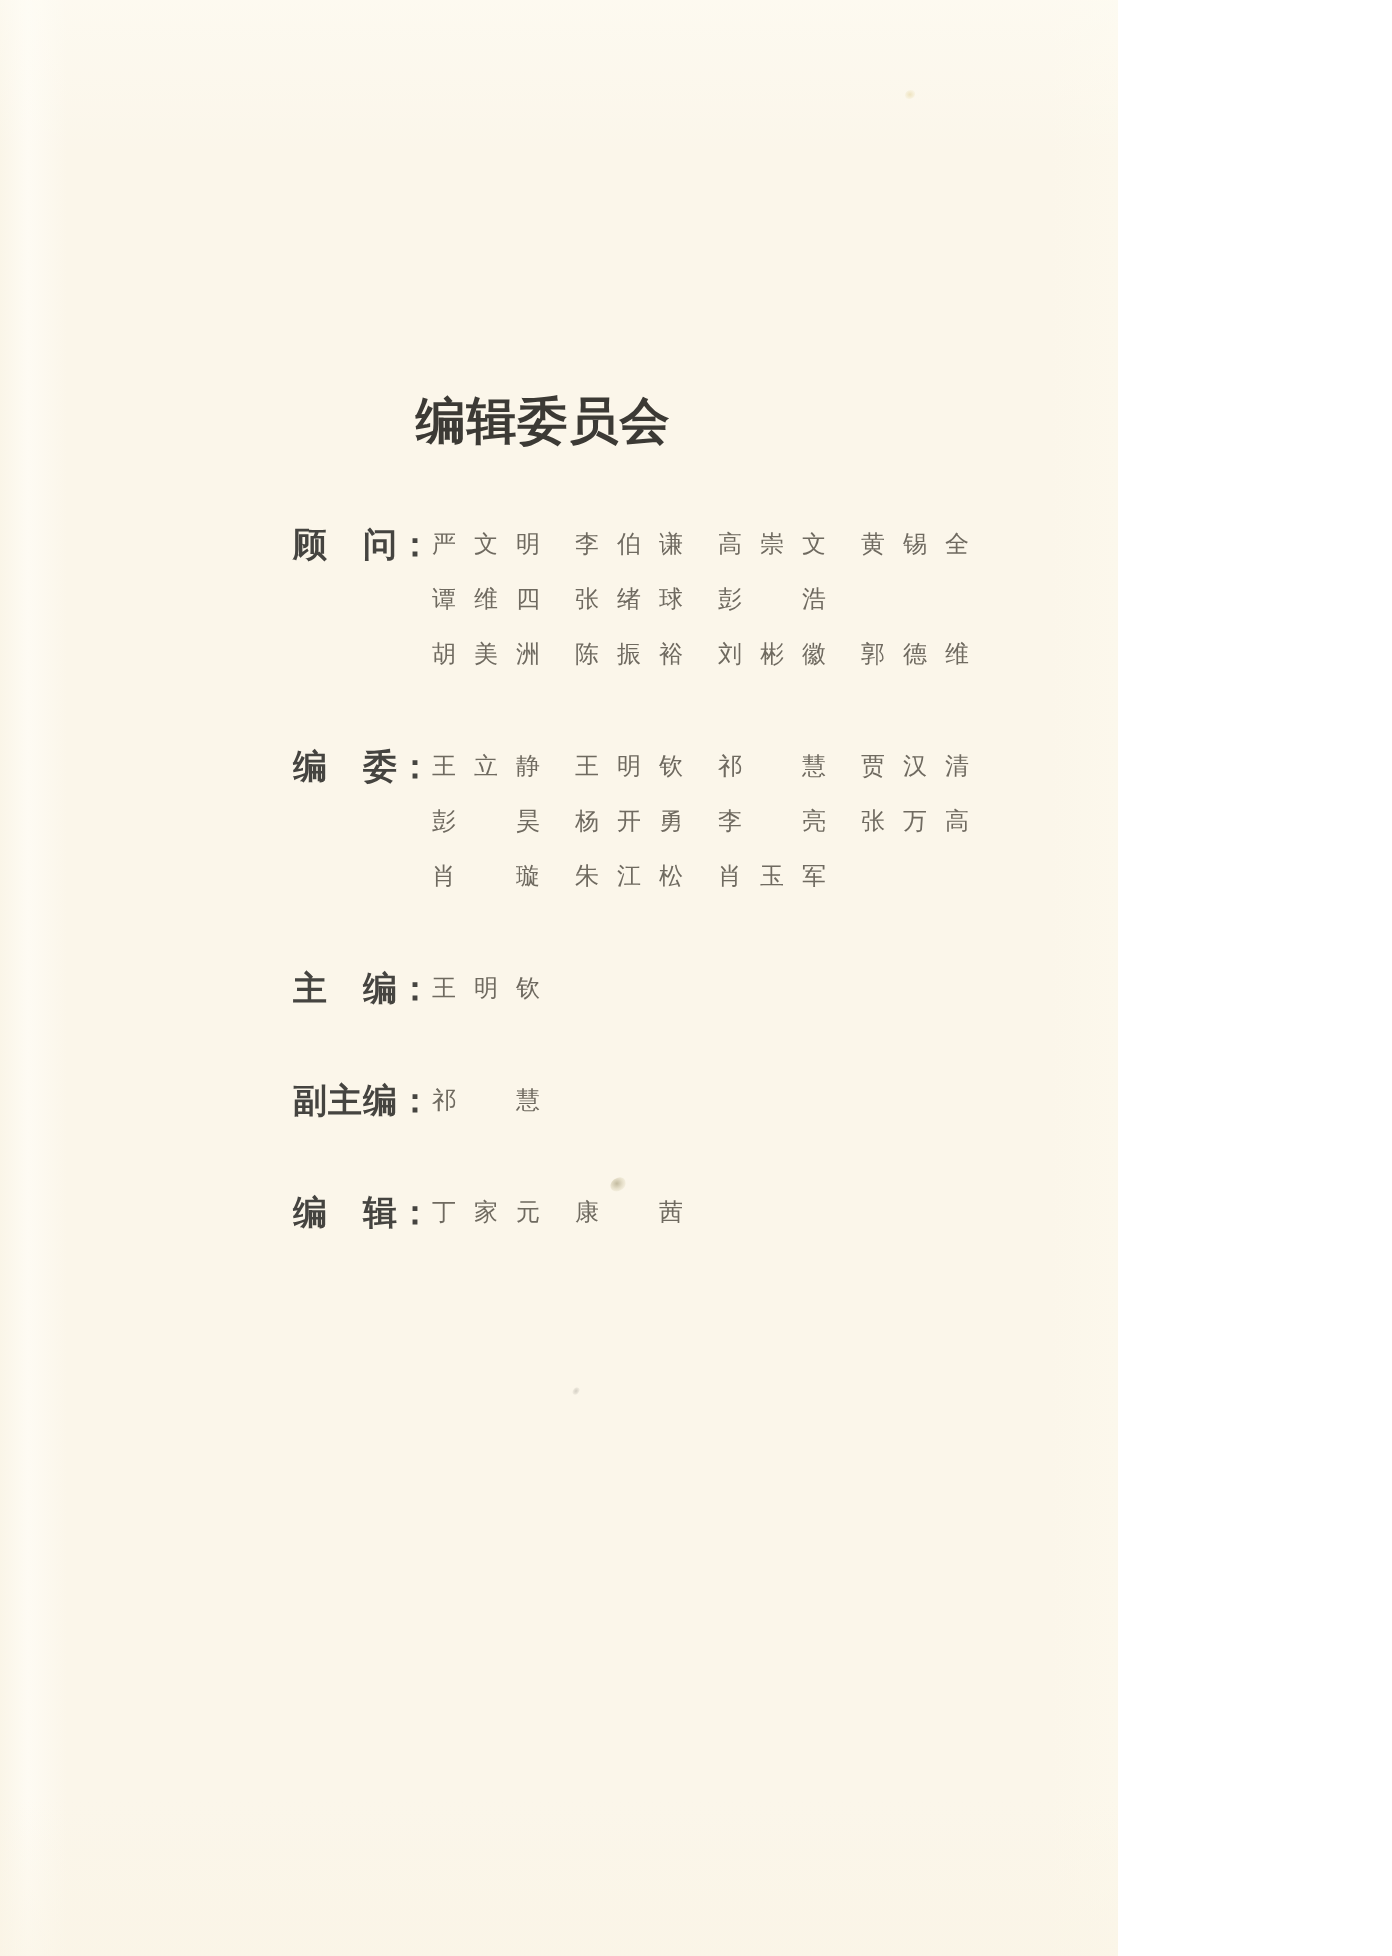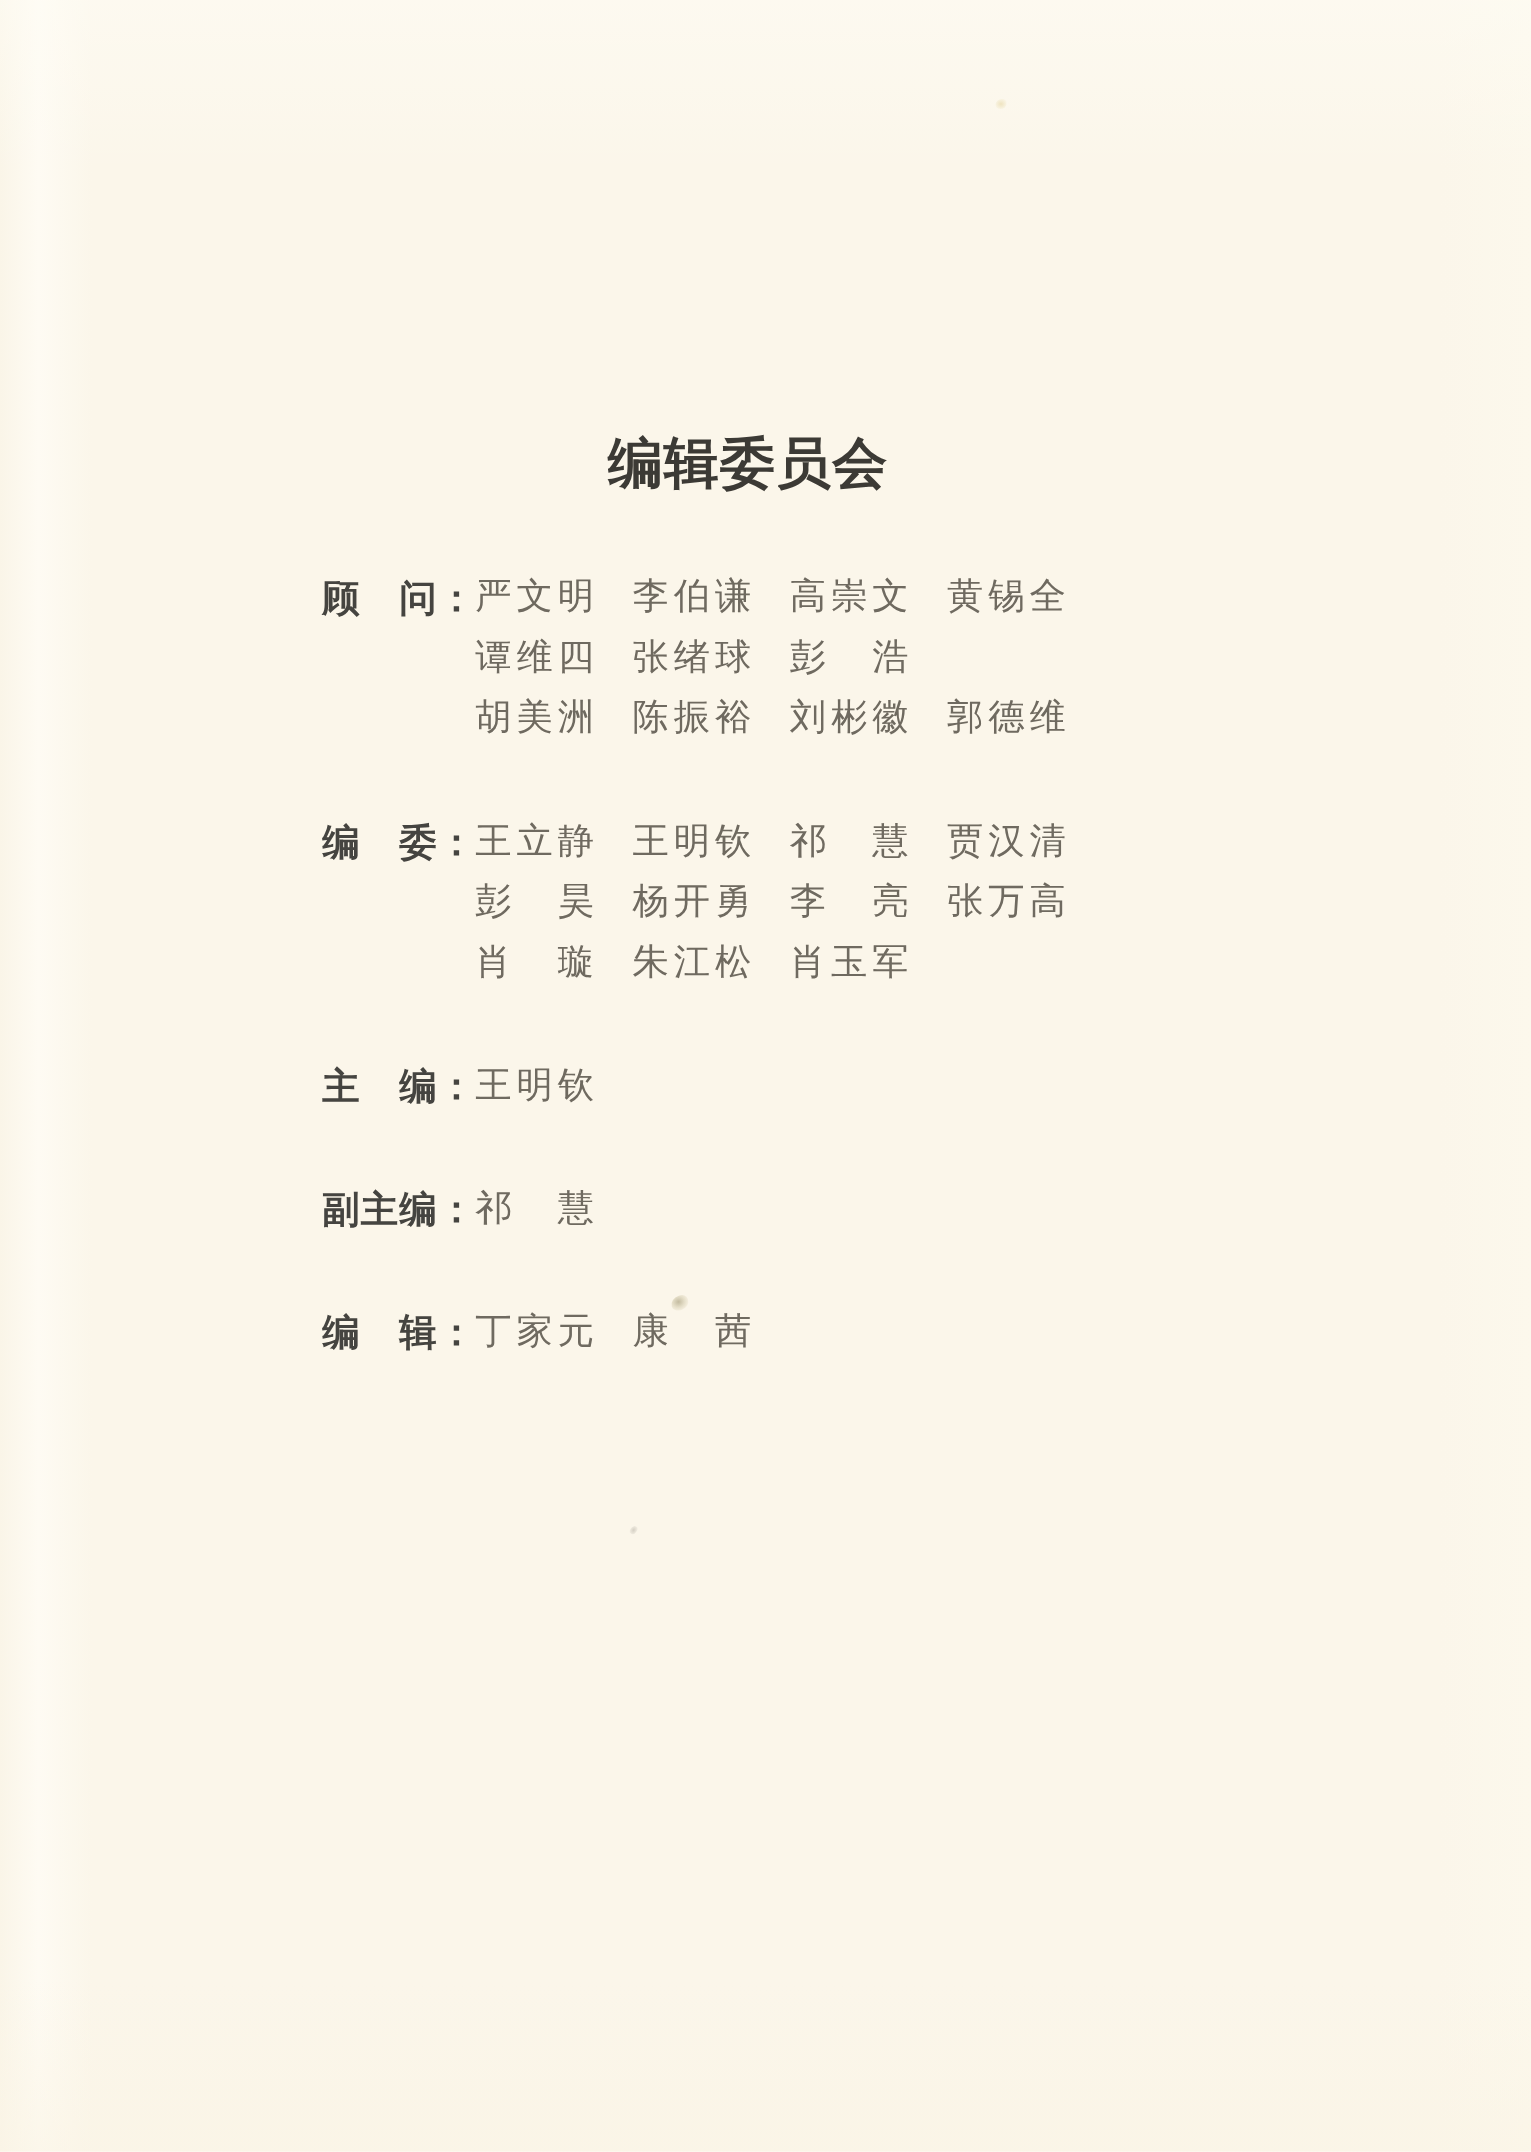--- a/index.html
+++ b/index.html
@@ -10,21 +10,21 @@
     --name-color: #6f6a60;
   }
   * { margin: 0; padding: 0; box-sizing: border-box; }
   html, body { width: 1392px; height: 1956px; }
   body {
     font-family: "Liberation Serif", serif;
     overflow: hidden;
   }
   .page {
     position: relative;
-    width: 1392px;
+    width: 1118px;
     height: 1956px;
     background:
       linear-gradient(180deg, rgba(255,253,246,0.5) 0%, rgba(251,246,233,0) 8%, rgba(251,246,233,0) 92%, rgba(250,244,229,0.6) 100%),
       linear-gradient(90deg, #faf5e8 0%, #fefbf3 2.5%, var(--bg) 6%, var(--bg) 94%, #fcf8ec 100%);
   }
   .page-title {
     position: absolute;
     top: 388px;
     left: 0;
     right: 0;
@@ -58,23 +58,23 @@
     font-size: 34px;
     color: var(--label-color);
     text-align: justify;
     text-align-last: justify;
   }
   .names { display: flex; }
   .person-name {
     flex: none;
     width: 108px;
     margin-right: 35px;
-    font-family: Liberation Mono, monospace;
+    font-family: Liberation Serif, serif;
     font-weight: 400;
-    font-size: 33px;
+    font-size: 24px;
     color: var(--name-color);
     text-align: justify;
     text-align-last: justify;
   }
   .speck {
     position: absolute;
     border-radius: 60% 40% 55% 45%;
     pointer-events: none;
   }
   .speck-1 {

